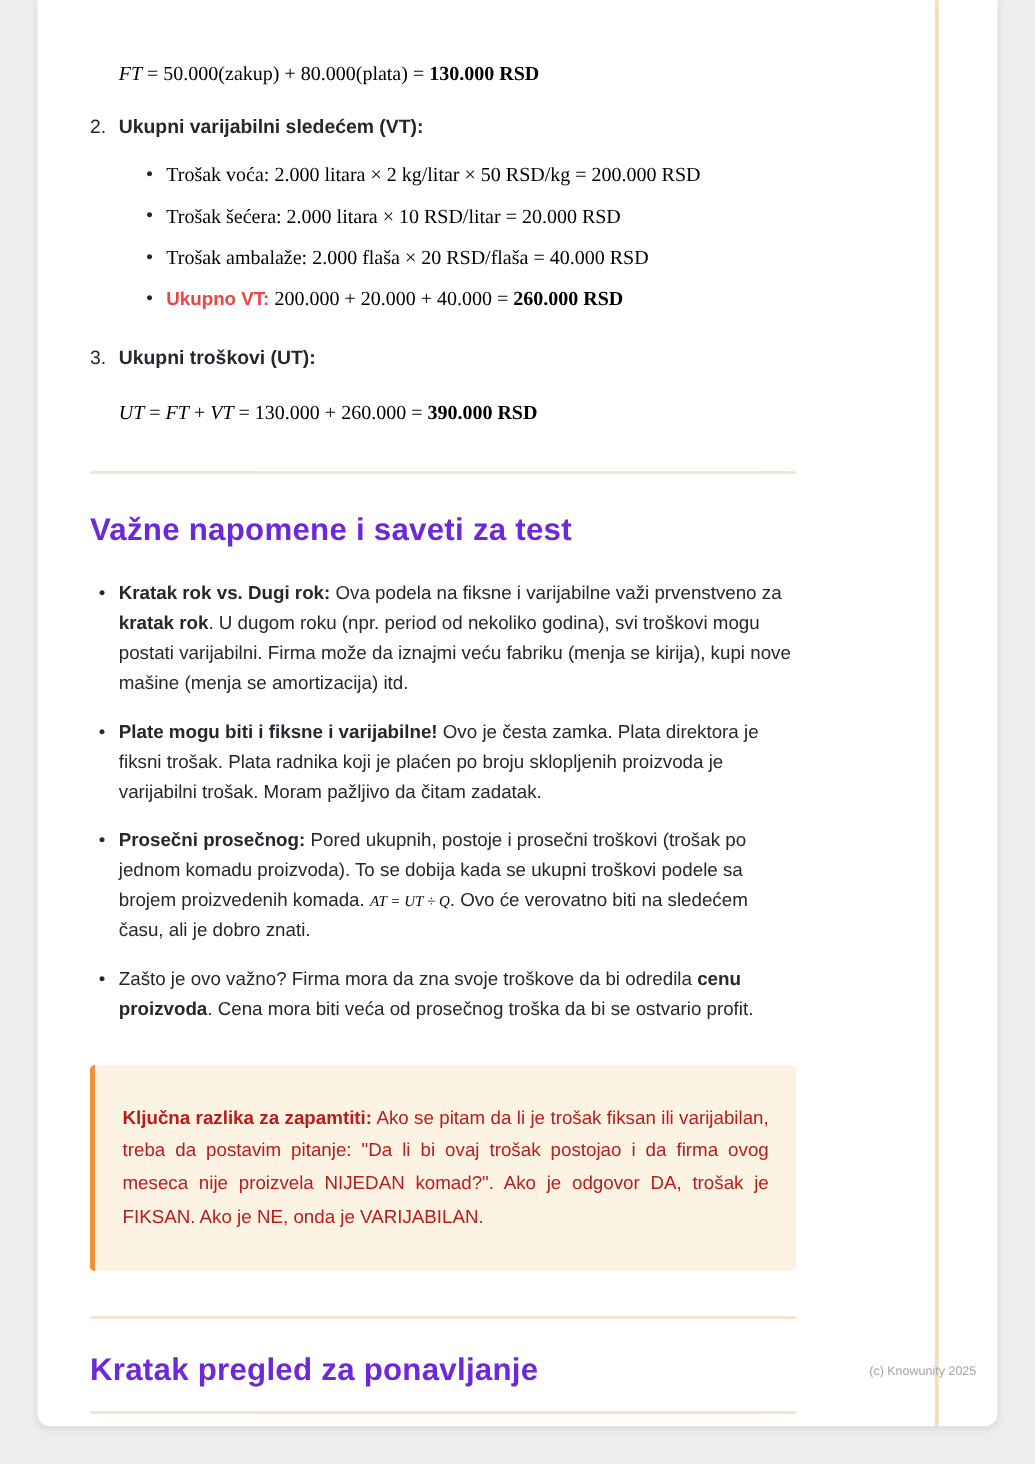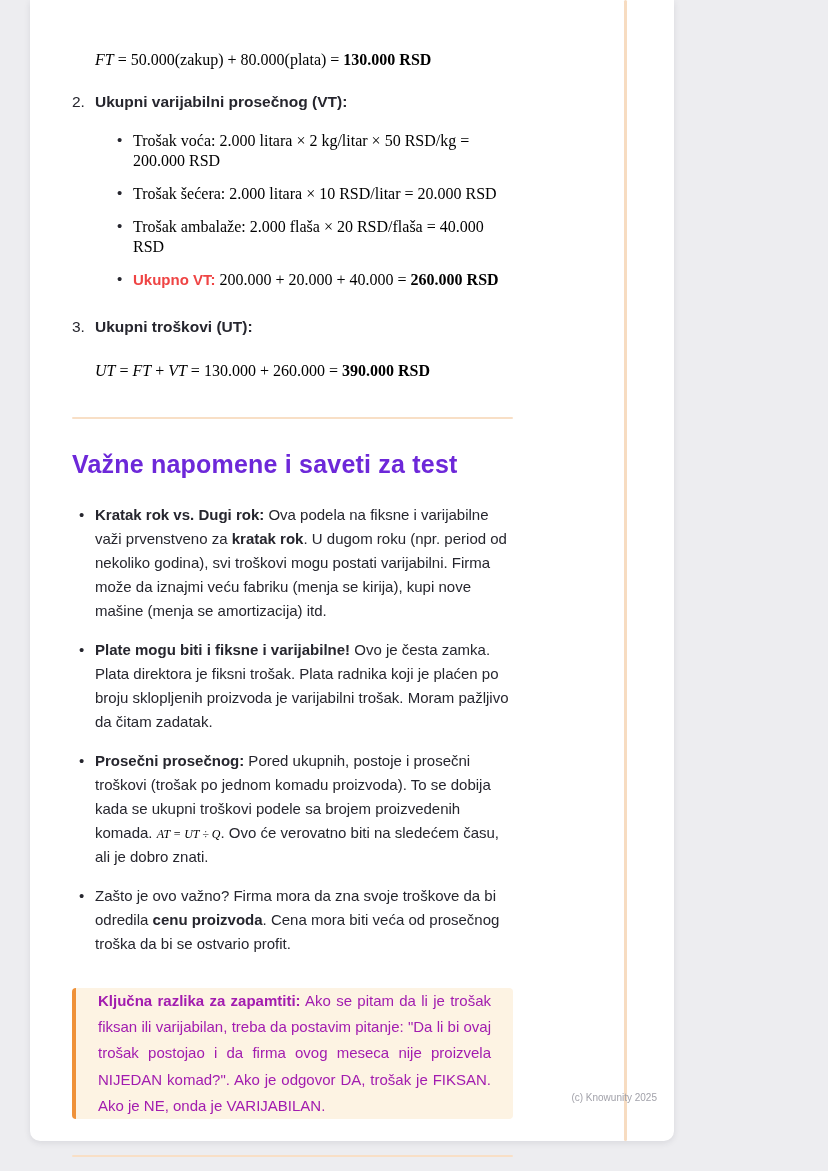--- a/index.html
+++ b/index.html
@@ -4,21 +4,21 @@
 <style>
   html, body { margin: 0; padding: 0; }
   body {
     width: 828px; height: 1171px;
     background: #ededf0;
     font-family: "Liberation Sans", sans-serif;
     overflow: hidden;
   }
   .card {
     position: relative;
-    width: 644px; height: 1141px;
+    width: 768px; height: 1141px;
     margin: 0 30px;
     background: #ffffff;
     border-radius: 0 0 10px 10px;
     box-shadow: 0 2px 6px rgba(40,40,60,0.10);
   }
   .accent-vline {
     position: absolute; top: 0; bottom: 0; right: 47px;
     width: 3px; background: #f7dcc1; border-radius: 2px;
   }
   .content { padding: 34px 161px 0 42px; color: #26262e; }
@@ -75,23 +75,23 @@
   .nmath {
     font-family: "Liberation Serif", serif; font-style: italic;
     font-size: 12px; color: #000;
   }
 
   .callout {
     margin-top: 32px;
     background: #fdf3e3;
     border-left: 4px solid #ef9139;
     border-radius: 4px;
-    padding: 0 22px;
+    padding: 30px 22px;
     font-size: 15px; line-height: 1.75;
-    text-align: justify; color: #a21caf;
+    text-align: justify; color: #b91c1c;
   }
   .callout-bold { font-weight: 700; }
 
   .divider-2 { margin: 36px 0 26px; }
   .review-heading { margin: 0; }
   .divider-3 { margin: 18px 0 0; }
 
   .copyright {
     position: absolute; right: 17px; bottom: 38px;
     font-size: 10px; color: #a2a2aa;
@@ -100,21 +100,21 @@
 </head>
 <body>
 
 <div class="card">
   <div class="accent-vline"></div>
 
   <div class="content">
 
     <p class="math-line indent"><span class="mvar">FT</span><span> = 50.000(zakup) + 80.000(plata) = </span><span class="mbold">130.000 RSD</span></p>
 
-    <div class="num-item"><span class="num">2.</span><span class="num-label">Ukupni varijabilni prosečnog (VT):</span></div>
+    <div class="num-item"><span class="num">2.</span><span class="num-label">Ukupni varijabilni sledećem (VT):</span></div>
 
     <ul class="math-bullets">
       <li><span>Trošak voća: 2.000 litara × 2 kg/litar × 50 RSD/kg = 200.000 RSD</span></li>
       <li><span>Trošak šećera: 2.000 litara × 10 RSD/litar = 20.000 RSD</span></li>
       <li><span>Trošak ambalaže: 2.000 flaša × 20 RSD/flaša = 40.000 RSD</span></li>
       <li><span class="sans-bold">Ukupno VT:</span><span> 200.000 + 20.000 + 40.000 = </span><span class="mbold">260.000 RSD</span></li>
     </ul>
 
     <div class="num-item item3"><span class="num">3.</span><span class="num-label">Ukupni troškovi (UT):</span></div>
 

